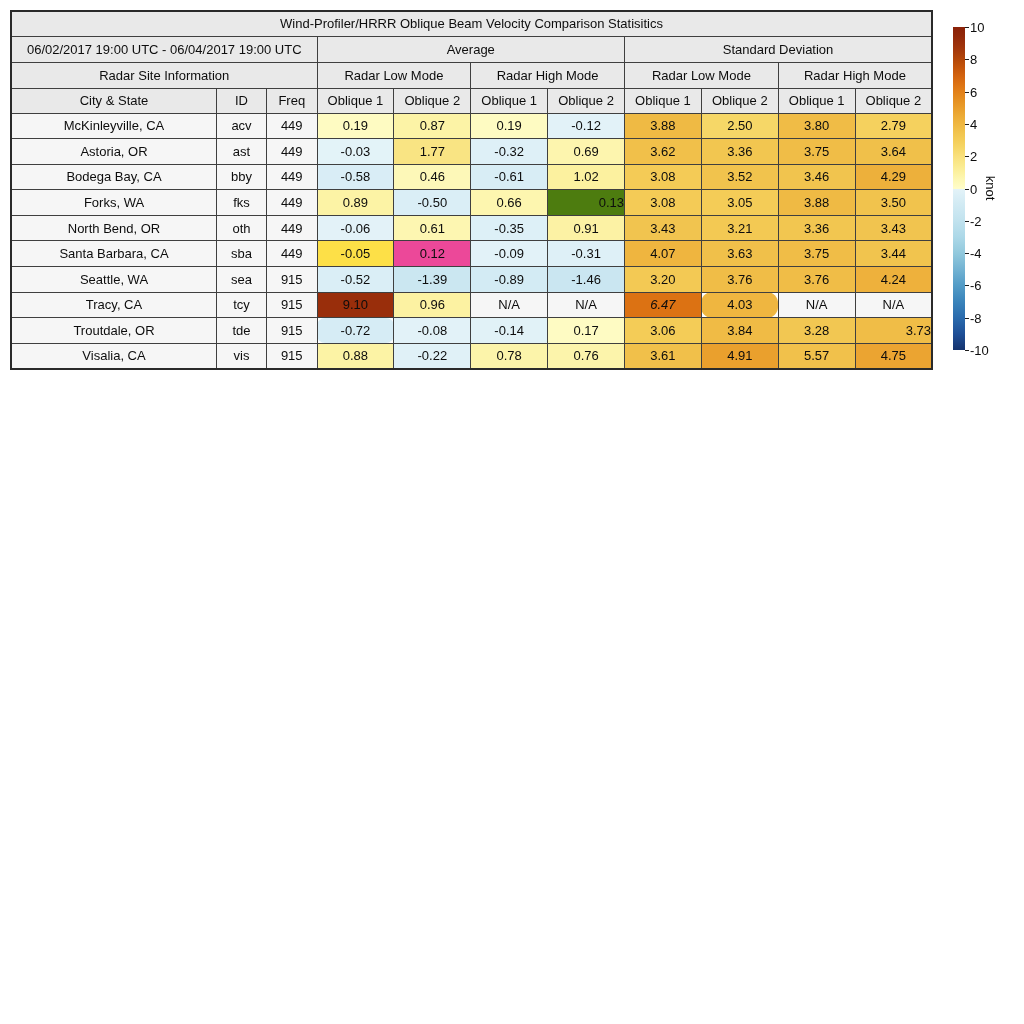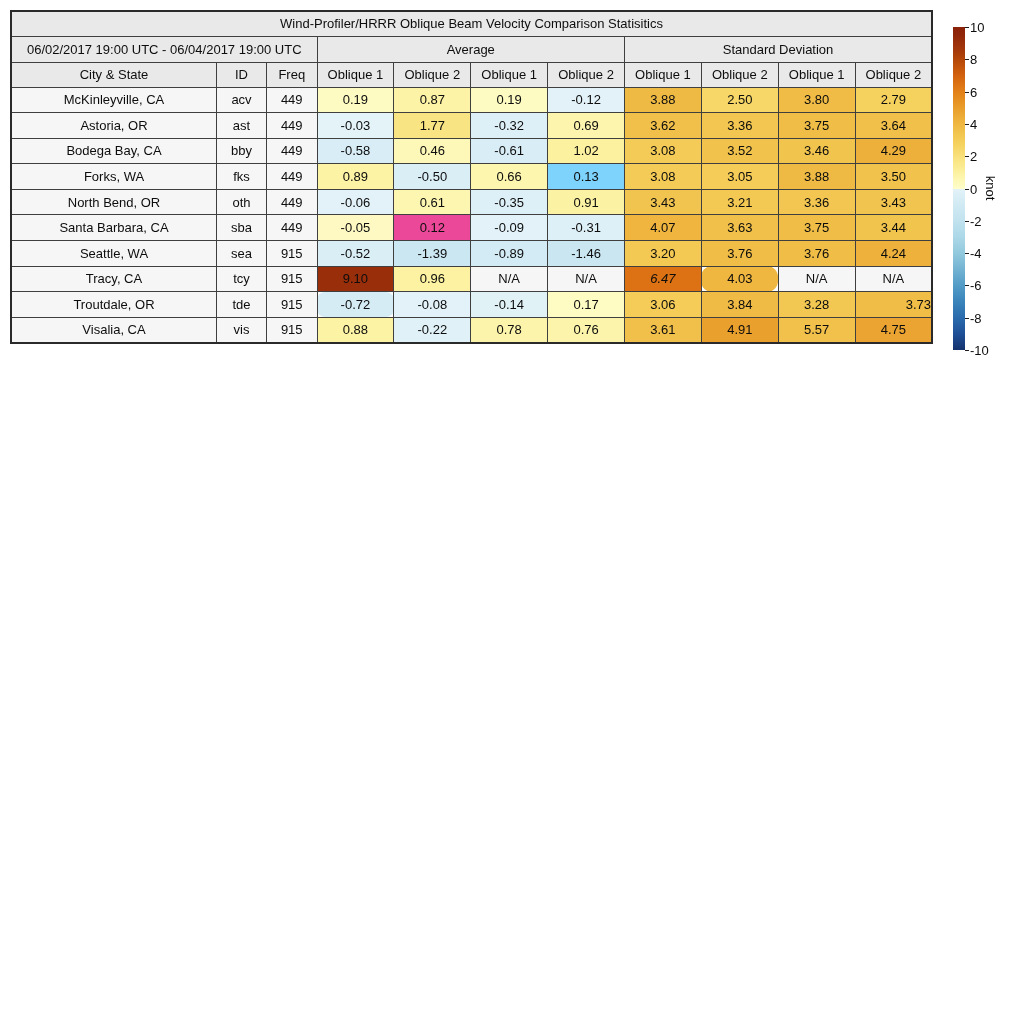--- a/index.html
+++ b/index.html
@@ -46,20 +46,27 @@
     </colgroup>
     <thead>
       <tr class="r-title">
         <th colspan="11">Wind-Profiler/HRRR Oblique Beam Velocity Comparison Statisitics</th>
       </tr>
       <tr class="r-group">
         <th colspan="3">06/02/2017 19:00 UTC - 06/04/2017 19:00 UTC</th>
         <th colspan="4">Average</th>
         <th colspan="4">Standard Deviation</th>
       </tr>
+      <tr class="r-mode">
+        <th colspan="3">Radar Site Information</th>
+        <th colspan="2">Radar Low Mode</th>
+        <th colspan="2">Radar High Mode</th>
+        <th colspan="2">Radar Low Mode</th>
+        <th colspan="2">Radar High Mode</th>
+      </tr>
       <tr class="r-cols">
         <th>City &amp; State</th>
         <th>ID</th>
         <th>Freq</th>
         <th>Oblique 1</th>
         <th>Oblique 2</th>
         <th>Oblique 1</th>
         <th>Oblique 2</th>
         <th>Oblique 1</th>
         <th>Oblique 2</th>
@@ -107,21 +114,21 @@
           <td class="val" style="background: rgb(241, 196, 78);">3.46</td>
           <td class="val" style="background: rgb(237, 176, 59);">4.29</td>
         </tr>
         <tr>
           <td class="label">Forks, WA</td>
           <td class="label">fks</td>
           <td class="label">449</td>
           <td class="val" style="background: rgb(252, 243, 165);">0.89</td>
           <td class="val" style="background: rgb(218, 238, 246);">-0.50</td>
           <td class="val" style="background: rgb(253, 246, 175);">0.66</td>
-          <td class="val" style="background: #7dd3fc;">0.13</td>
+          <td class="val" style="background: #4d7c0f; text-align: right;">0.13</td>
           <td class="val" style="background: rgb(244, 203, 86);">3.08</td>
           <td class="val" style="background: rgb(244, 204, 87);">3.05</td>
           <td class="val" style="background: rgb(239, 186, 68);">3.88</td>
           <td class="val" style="background: rgb(241, 195, 77);">3.50</td>
         </tr>
         <tr>
           <td class="label">North Bend, OR</td>
           <td class="label">oth</td>
           <td class="label">449</td>
           <td class="val" style="background: rgb(227, 242, 248);">-0.06</td>
@@ -130,21 +137,21 @@
           <td class="val" style="background: rgb(252, 242, 164);">0.91</td>
           <td class="val" style="background: rgb(241, 196, 79);">3.43</td>
           <td class="val" style="background: rgb(243, 201, 83);">3.21</td>
           <td class="val" style="background: rgb(242, 198, 80);">3.36</td>
           <td class="val" style="background: rgb(241, 196, 79);">3.43</td>
         </tr>
         <tr>
           <td class="label">Santa Barbara, CA</td>
           <td class="label">sba</td>
           <td class="label">449</td>
-          <td class="val" style="background: #fef9c3;">-0.05</td>
+          <td class="val" style="background: #fde047;">-0.05</td>
           <td class="val" style="background: #ec4899;">0.12</td>
           <td class="val" style="background: rgb(226, 242, 248);">-0.09</td>
           <td class="val" style="background: rgb(222, 240, 247);">-0.31</td>
           <td class="val" style="background: rgb(239, 181, 63);">4.07</td>
           <td class="val" style="background: rgb(240, 192, 74);">3.63</td>
           <td class="val" style="background: rgb(240, 189, 71);">3.75</td>
           <td class="val" style="background: rgb(241, 196, 78);">3.44</td>
         </tr>
         <tr>
           <td class="label">Seattle, WA</td>

